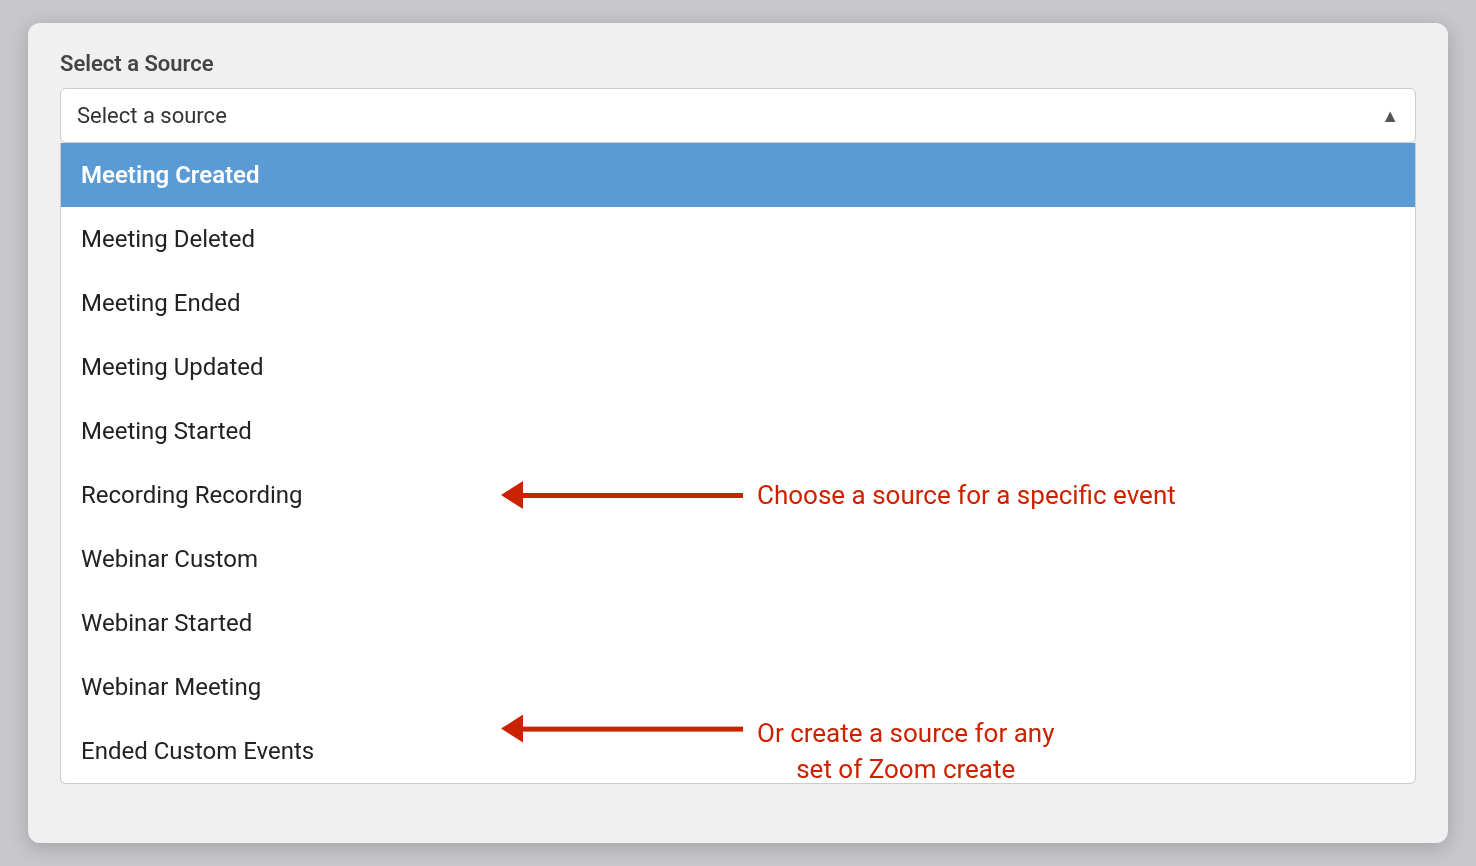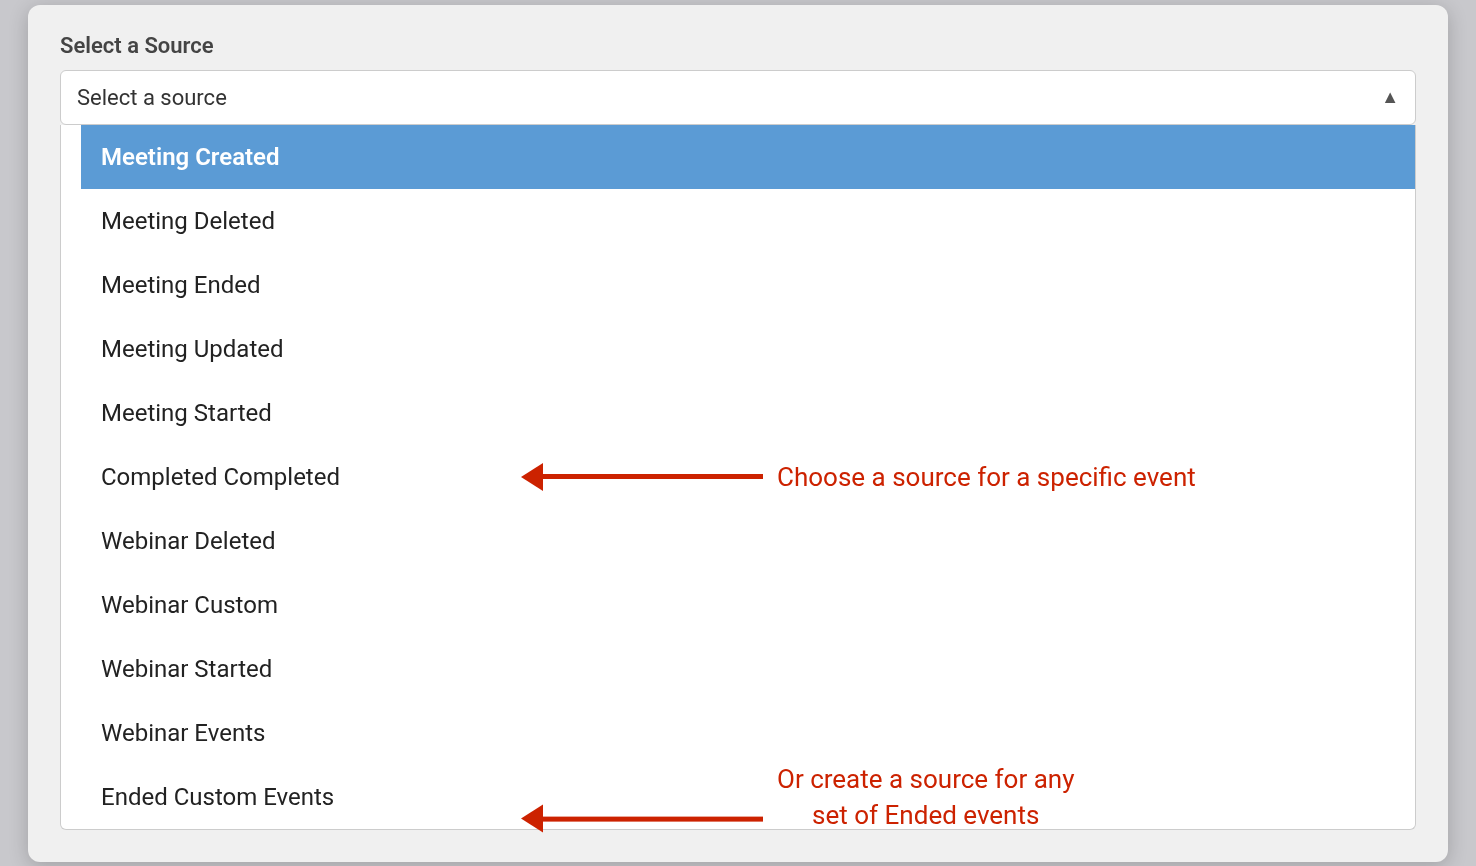--- a/index.html
+++ b/index.html
@@ -63,21 +63,20 @@
       border-top: none;
       border-radius: 0 0 6px 6px;
     }
 
     .dropdown-item {
       padding: 18px 20px;
       font-size: 24px;
       color: #222;
       cursor: pointer;
       position: relative;
-      margin-left: 20px;
     }
 
     .dropdown-item.selected {
       background: #5b9bd5;
       color: #fff;
       font-weight: 600;
     }
 
     .arrow-line {
       display: flex;
@@ -143,51 +142,48 @@
       <span>Meeting Ended</span>
     </div>
     <div class="dropdown-item">
       <span>Meeting Updated</span>
     </div>
     <div class="dropdown-item">
       <span>Meeting Started</span>
     </div>
 
     <div class="dropdown-item" style="position:relative;">
-      <span>Completed Completed</span>
+      <span>Recording Recording</span>
       
       <div class="annotation-wrapper" style="left: 440px; top: 50%; transform: translateY(-50%); gap: 14px;">
         <div class="arrow-line">
           <div class="arrowhead arrowhead-left" style="border-right: 22px solid #cc2200;"></div>
           <div class="line" style="width: 220px;"></div>
         </div>
         <span class="annotation-text">Choose a source for a specific event</span>
       </div>
     </div>
     <div class="dropdown-item">
-      <span>Webinar Deleted</span>
-    </div>
-    <div class="dropdown-item">
       <span>Webinar Custom</span>
     </div>
     <div class="dropdown-item">
       <span>Webinar Started</span>
     </div>
     <div class="dropdown-item">
-      <span>Webinar Events</span>
+      <span>Webinar Meeting</span>
     </div>
 
     <div class="dropdown-item" style="position:relative;">
       <span>Ended Custom Events</span>
       
-      <div class="annotation-wrapper" style="left: 440px; top: 50%; transform: translateY(-50%); gap: 14px; align-items: flex-end;">
+      <div class="annotation-wrapper" style="left: 440px; top: 50%; transform: translateY(-50%); gap: 14px; align-items: flex-start;">
         <div class="arrow-line">
           <div class="arrowhead arrowhead-left" style="border-right: 22px solid #cc2200;"></div>
           <div class="line" style="width: 220px;"></div>
         </div>
         <div class="annotation-text-multiline">
           <span>Or create a source for any</span><br>
-          <span>set of Ended events</span>
+          <span>set of Zoom create</span>
         </div>
       </div>
     </div>
   </div>
 </div>
 
 </body></html>

